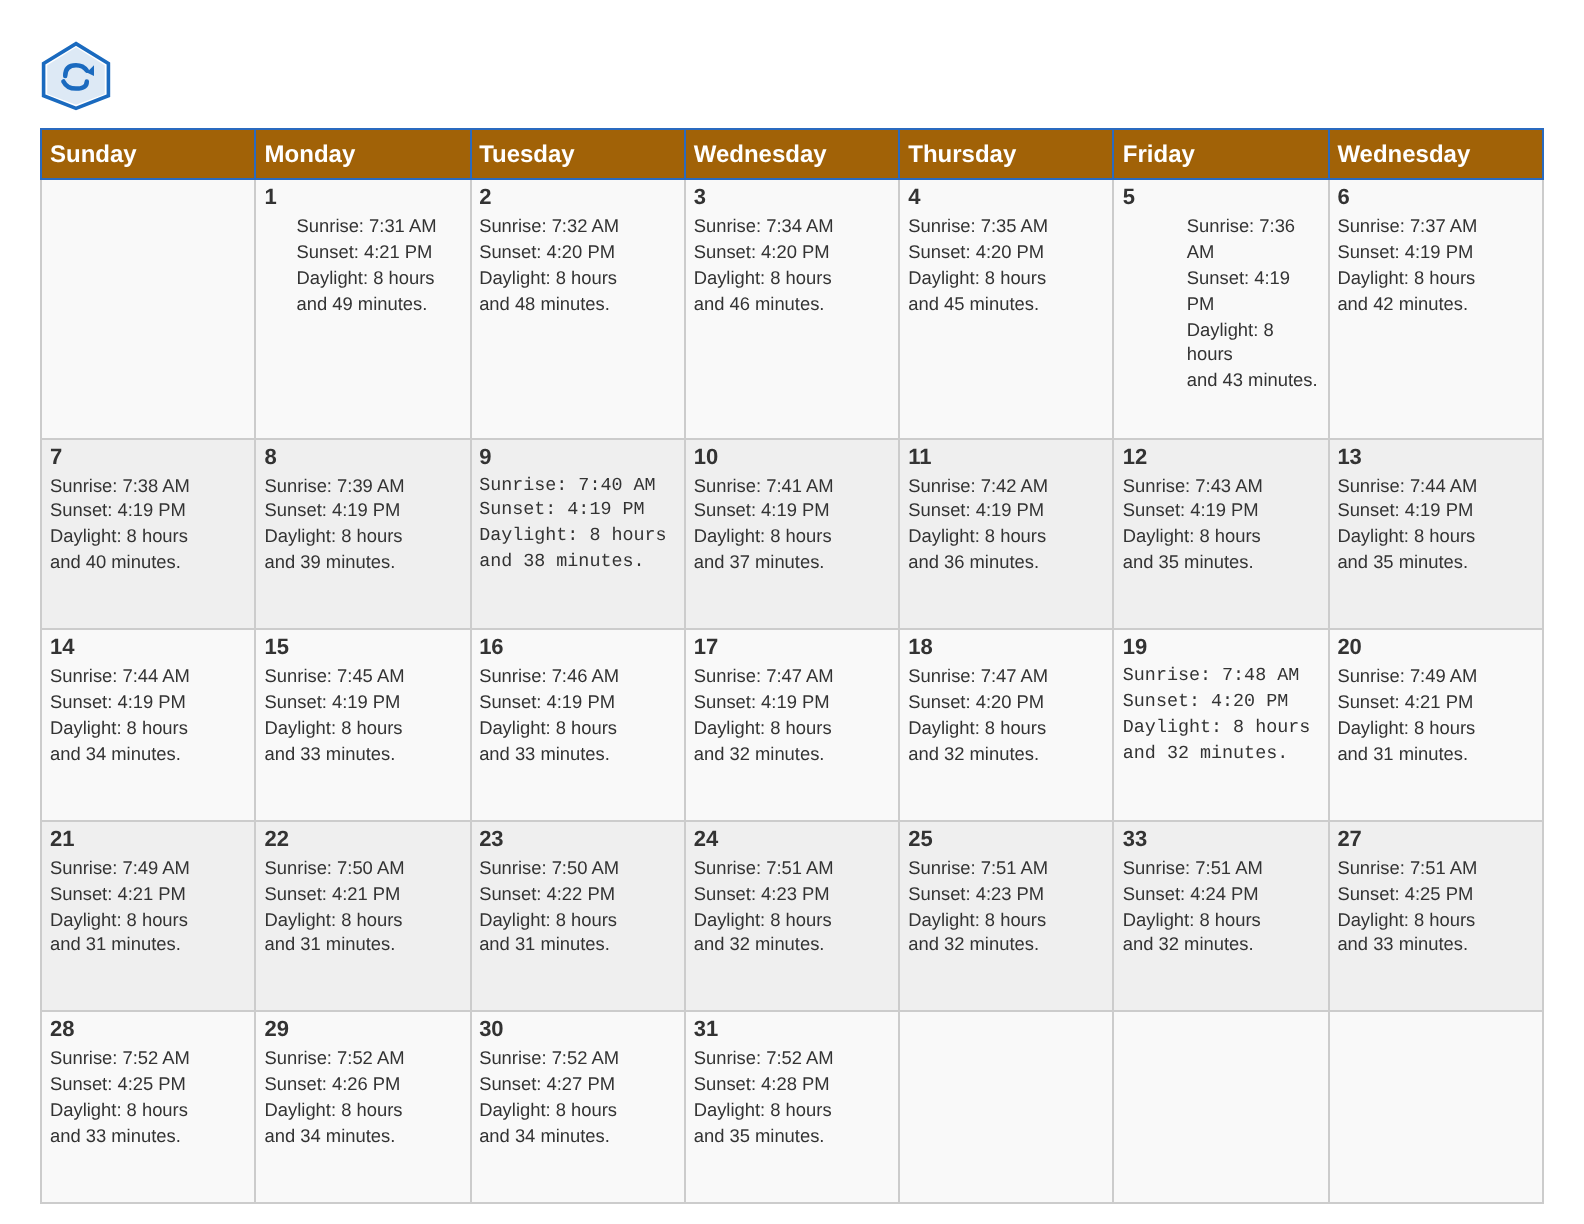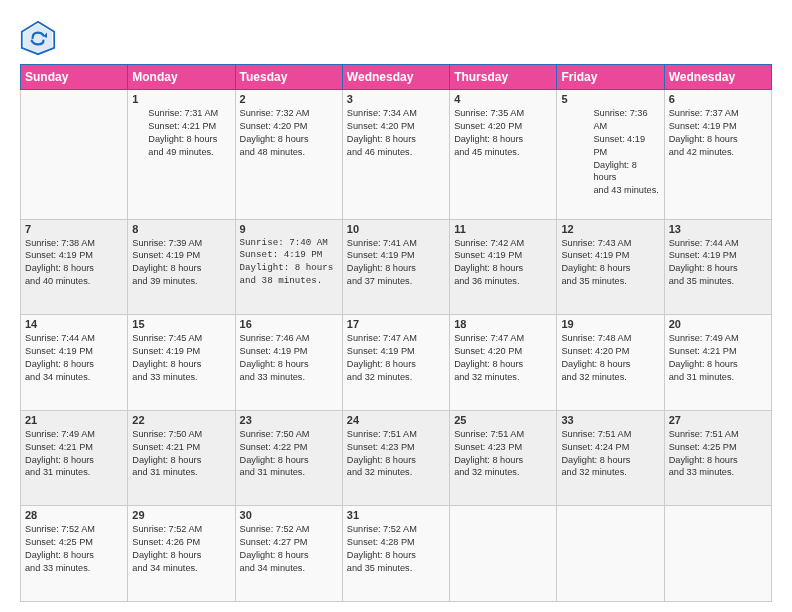--- a/index.html
+++ b/index.html
@@ -63,21 +63,21 @@
       margin-top: 2px;
     }
     .calendar {
       flex: 1;
       border: 1px solid #ccc;
       border-collapse: collapse;
       width: 100%;
       table-layout: fixed;
     }
     .calendar thead tr th {
-      background-color: #ec4899;
+      background-color: #a16207;
       color: #fff;
       font-size: 12px;
       font-weight: bold;
       padding: 5px 4px;
       border: 1px solid #2a6abf;
       text-align: left;
     }
     .calendar tbody tr td {
       border: 1px solid #ccc;
       vertical-align: top;
@@ -270,21 +270,21 @@
           </td>
           <td>
             <span class="day-num">18</span>
             <div class="cell-text" style="white-space: pre-line;">Sunrise: 7:47 AM
 Sunset: 4:20 PM
 Daylight: 8 hours
 and 32 minutes.</div>
           </td>
           <td>
             <span class="day-num">19</span>
-            <div class="cell-text" style="white-space: pre-line;">Sunrise: 7:48 AM
+            <div class="cell-text" style="white-space: pre-line; font-family: Liberation Mono, monospace;">Sunrise: 7:48 AM
 Sunset: 4:20 PM
 Daylight: 8 hours
 and 32 minutes.</div>
           </td>
           <td>
             <span class="day-num">20</span>
             <div class="cell-text" style="white-space: pre-line;">Sunrise: 7:49 AM
 Sunset: 4:21 PM
 Daylight: 8 hours
 and 31 minutes.</div>

